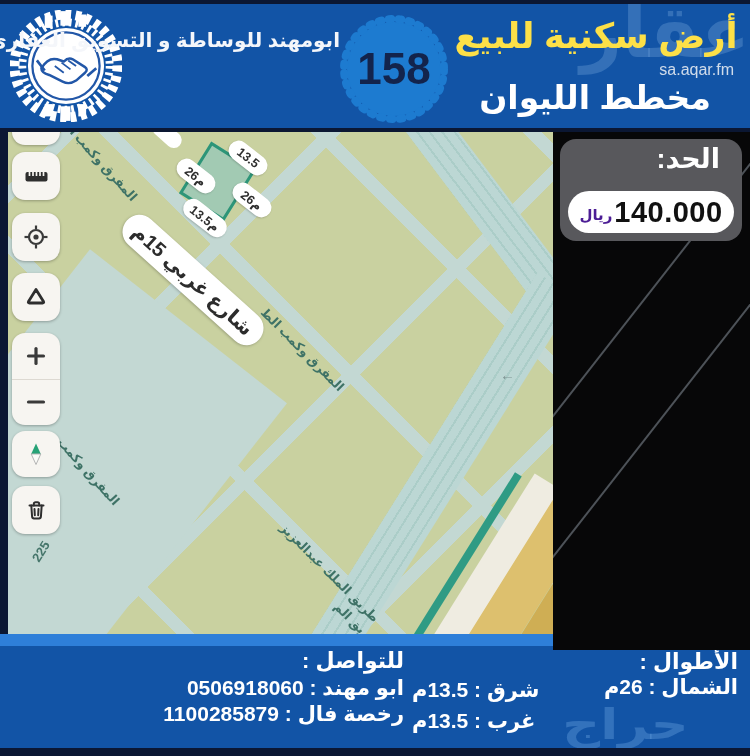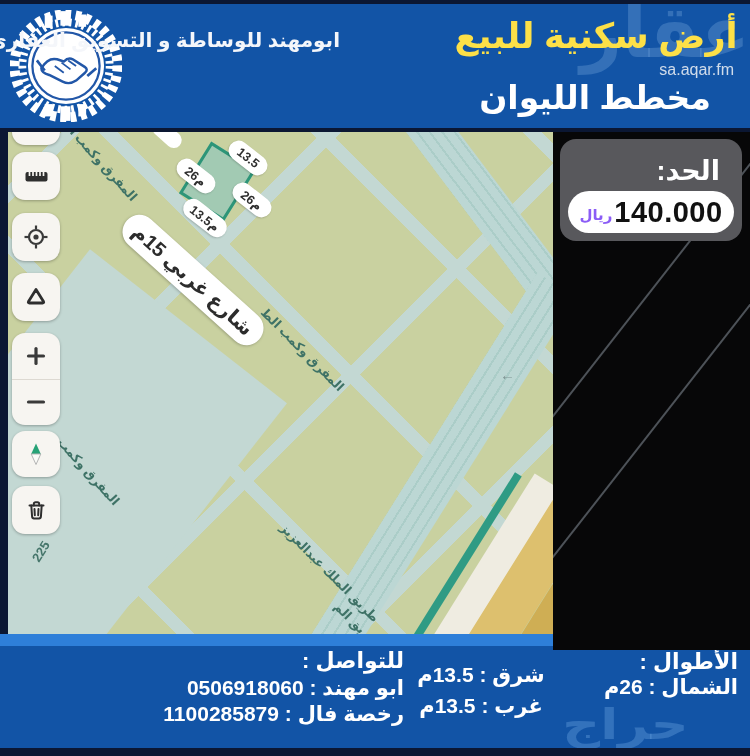--- a/index.html
+++ b/index.html
@@ -82,35 +82,35 @@
   .ctl-compass{top:299px;height:46px;}  .ctl-trash{top:354px;}
 
   
   .panel{position:absolute;left:553px;top:132px;width:197px;height:518px;background:#070708;
          overflow:hidden;z-index:3;}
   .pline{position:absolute;width:2px;height:750px;background:#4d5258;top:-110px;transform:rotate(38deg);}
   .pline1{left:14px;} .pline2{left:124px;}
   .price-card{position:absolute;left:7px;top:7px;width:182px;height:102px;background:#58585c;
               border-radius:16px;}
   .price-title{position:absolute;right:22px;top:4px;color:#fff;font-size:27px;font-weight:bold;
-               direction:rtl;margin-top:12px;}
+               direction:rtl;}
   .price-pill{position:absolute;left:8px;top:52px;width:166px;height:42px;background:#fff;
               border-radius:21px;display:flex;direction:ltr;align-items:center;justify-content:center;
               gap:2px;}
-  .price-cur{font-size:15px;font-weight:bold;color:#8b5cf6;padding-top:6px;}
+  .price-cur{font-size:15px;font-weight:bold;color:#4c1d95;padding-top:6px;}
   .price-val{font-size:29px;font-weight:bold;color:#111;letter-spacing:.5px;}
 
   
   .divider{position:absolute;left:0;top:634px;width:750px;height:12px;background:#2e7fd9;z-index:1;}
   .footer{position:absolute;left:0;top:646px;width:750px;height:102px;background:#1254a6;
           display:flex;direction:rtl;color:#fff;font-weight:bold;z-index:2;}
   .f-col{line-height:1.16;}
   .f-lengths{width:188px;padding:3px 12px 0 0;text-align:right;direction:rtl;}
   .f-lengths .t{font-size:22px;} .f-lengths .v{font-size:21px;margin-top:0;}
-  .f-sides{width:150px;padding:17px 12px 0 0;text-align:center;direction:rtl;}
+  .f-sides{width:150px;padding:32px 12px 0 0;text-align:left;direction:rtl;}
   .f-sides .v{font-size:21px;margin-bottom:7px;}
   .f-dir{width:187px;text-align:center;direction:rtl;padding-top:1px;}
   .f-dir .t{font-size:20px;} .f-dir .v{font-size:19px;white-space:nowrap;}
   .f-dir .a{font-size:20px;} .f-dir .av{font-size:17px;}
   .f-contact{flex:1;padding:2px 8px 0 20px;text-align:right;direction:rtl;}
   .f-contact .t{font-size:22px;} .f-contact .v{font-size:21px;margin-top:2px;text-align:right;}
   .wm-haraj{position:absolute;left:575px;top:700px;font-size:42px;font-weight:bold;
             color:rgba(150,205,255,.25);z-index:4;direction:rtl;transform:scaleX(1.25);}
   .bottom-strip{position:absolute;left:0;top:748px;width:750px;height:8px;background:#0b1733;z-index:5;}
 </style>
@@ -134,20 +134,27 @@
         <rect x="61" y="84" width="7" height="11" fill="#fff"></rect>
         <circle cx="50" cy="50" r="34" fill="#ffffff"></circle>
         <circle cx="50" cy="50" r="30" fill="#ffffff" stroke="#2257a8" stroke-width="2"></circle>
         <path d="M28 52 q6 -10 14 -8 l6 2 q4 -4 8 -2 l11 7 q3 2 0 5 l-8 7 q-6 4 -12 1 l-12 -6 q-7 -2 -7 -6 z" fill="none" stroke="#2257a8" stroke-width="2.2" stroke-linejoin="round"></path>
         <path d="M40 50 l8 6 M46 47 l8 6 M52 45 l7 5" stroke="#2257a8" stroke-width="1.6" fill="none"></path>
         <path d="M24 45 l7 9 M69 59 l8 -7" stroke="#2257a8" stroke-width="2.4" fill="none"></path>
       </svg>
     </div>
     <div class="brand-ar">ابومهند للوساطة و التسويق العقاري</div>
 
+    <div class="badge">
+      <svg viewBox="0 0 122 118">
+        <circle cx="61" cy="59" r="47" fill="#1d7bd0"></circle>
+        <circle cx="61" cy="59" r="50" fill="none" stroke="#1d7bd0" stroke-width="8" stroke-dasharray="2.5 7.5" stroke-linecap="round"></circle>
+      </svg>
+      <div class="badge-num">158</div>
+    </div>
 
     <div class="main-title">أرض سكنية للبيع</div>
     <div class="sub-title">مخطط الليوان</div>
     <div class="wm-site">sa.aqar.fm</div>
   </div>
 
   <div class="map-frame">
     <div class="map-grid"></div>
     <div class="left-band"></div>
     <div class="road road-a"></div>

